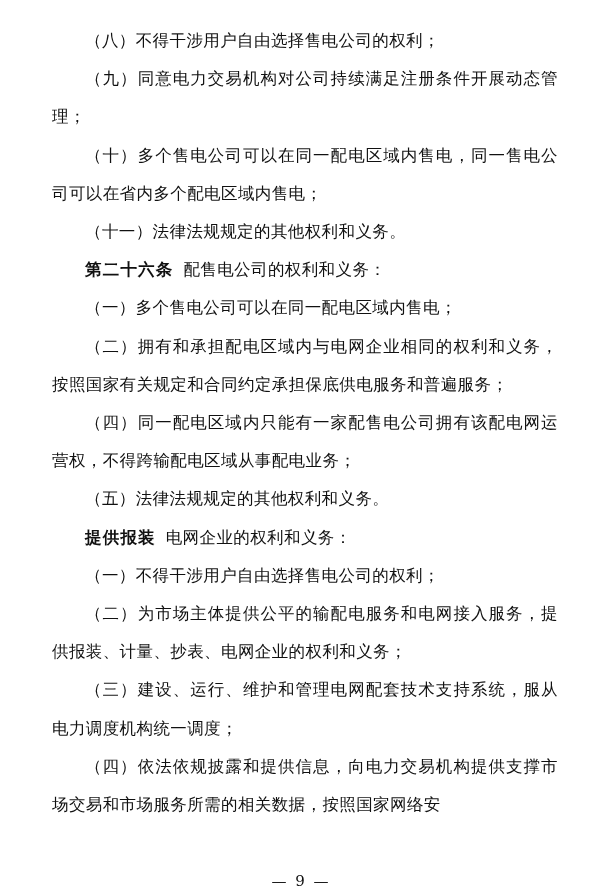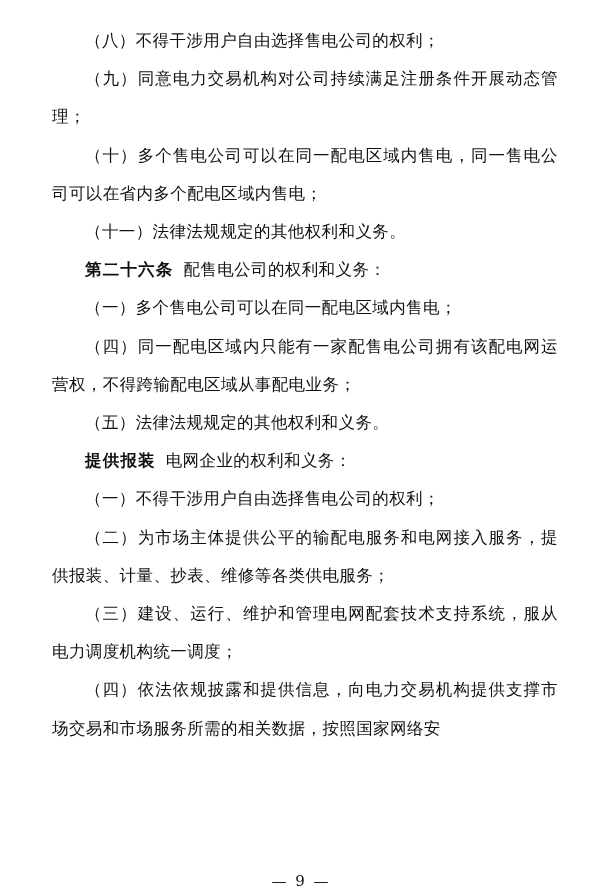--- a/index.html
+++ b/index.html
@@ -68,27 +68,28 @@
   <div class="doc-body">
 
     <p class="para">（八）不得干涉用户自由选择售电公司的权利；</p>
     <p class="para">（九）同意电力交易机构对公司持续满足注册条件开展动态管理；</p>
     <p class="para">（十）多个售电公司可以在同一配电区域内售电，同一售电公司可以在省内多个配电区域内售电；</p>
     <p class="para">（十一）法律法规规定的其他权利和义务。</p>
 
     <p class="para art"><span class="art-head">第二十六条</span><span class="art-gap"></span><span>配售电公司的权利和义务：</span></p>
 
     <p class="para">（一）多个售电公司可以在同一配电区域内售电；</p>
+    <p class="para">（二）拥有和承担配电区域内与电网企业相同的权利和义务，按照国家有关规定和合同约定承担保底供电服务和普遍服务；</p>
     <p class="para">（四）同一配电区域内只能有一家配售电公司拥有该配电网运营权，不得跨输配电区域从事配电业务；</p>
     <p class="para">（五）法律法规规定的其他权利和义务。</p>
 
     <p class="para art"><span class="art-head">提供报装</span><span class="art-gap"></span><span>电网企业的权利和义务：</span></p>
 
     <p class="para">（一）不得干涉用户自由选择售电公司的权利；</p>
-    <p class="para">（二）为市场主体提供公平的输配电服务和电网接入服务，提供报装、计量、抄表、维修等各类供电服务；</p>
+    <p class="para">（二）为市场主体提供公平的输配电服务和电网接入服务，提供报装、计量、抄表、电网企业的权利和义务；</p>
     <p class="para">（三）建设、运行、维护和管理电网配套技术支持系统，服从电力调度机构统一调度；</p>
     <p class="para">（四）依法依规披露和提供信息，向电力交易机构提供支撑市场交易和市场服务所需的相关数据，按照国家网络安</p>
 
   </div>
 
   <div class="footer">
     <span class="page-num-dash">— 9 —</span>
   </div>
 </div>
 

